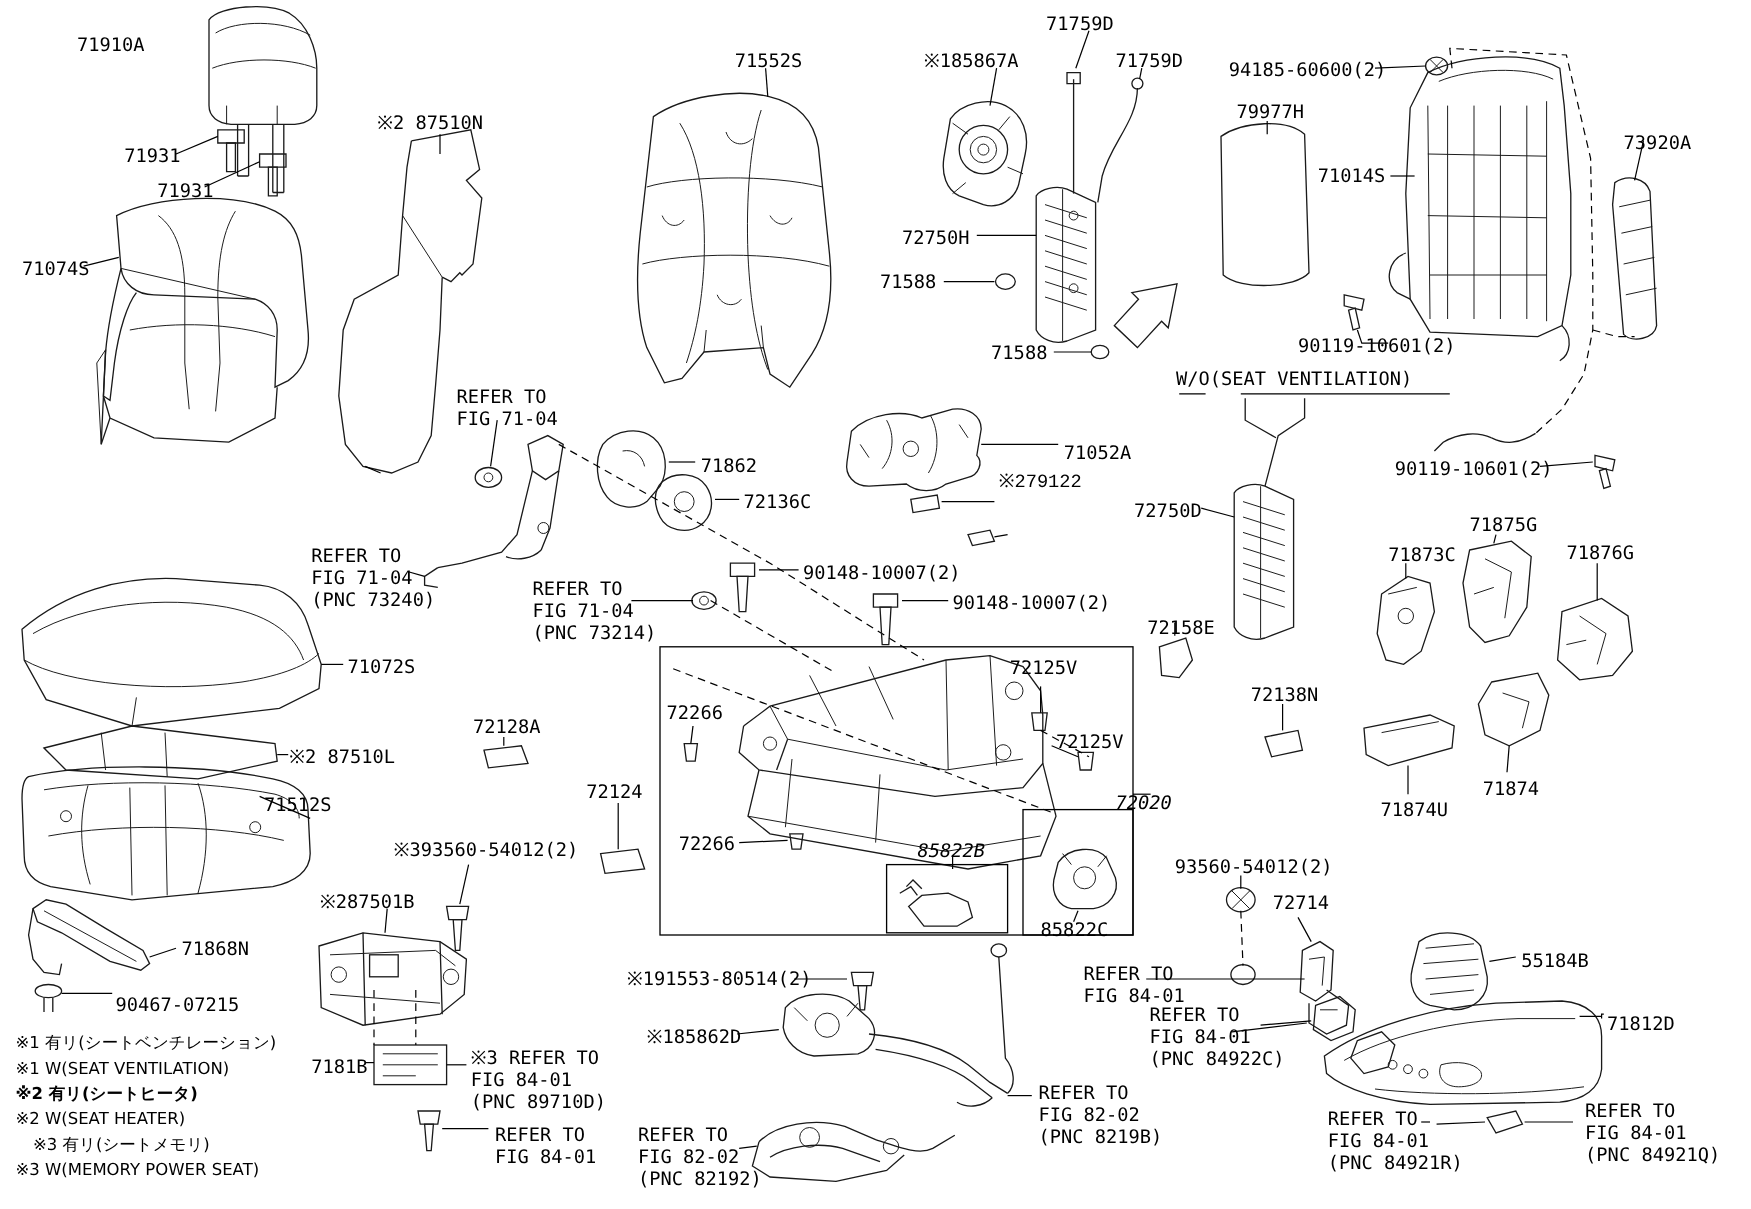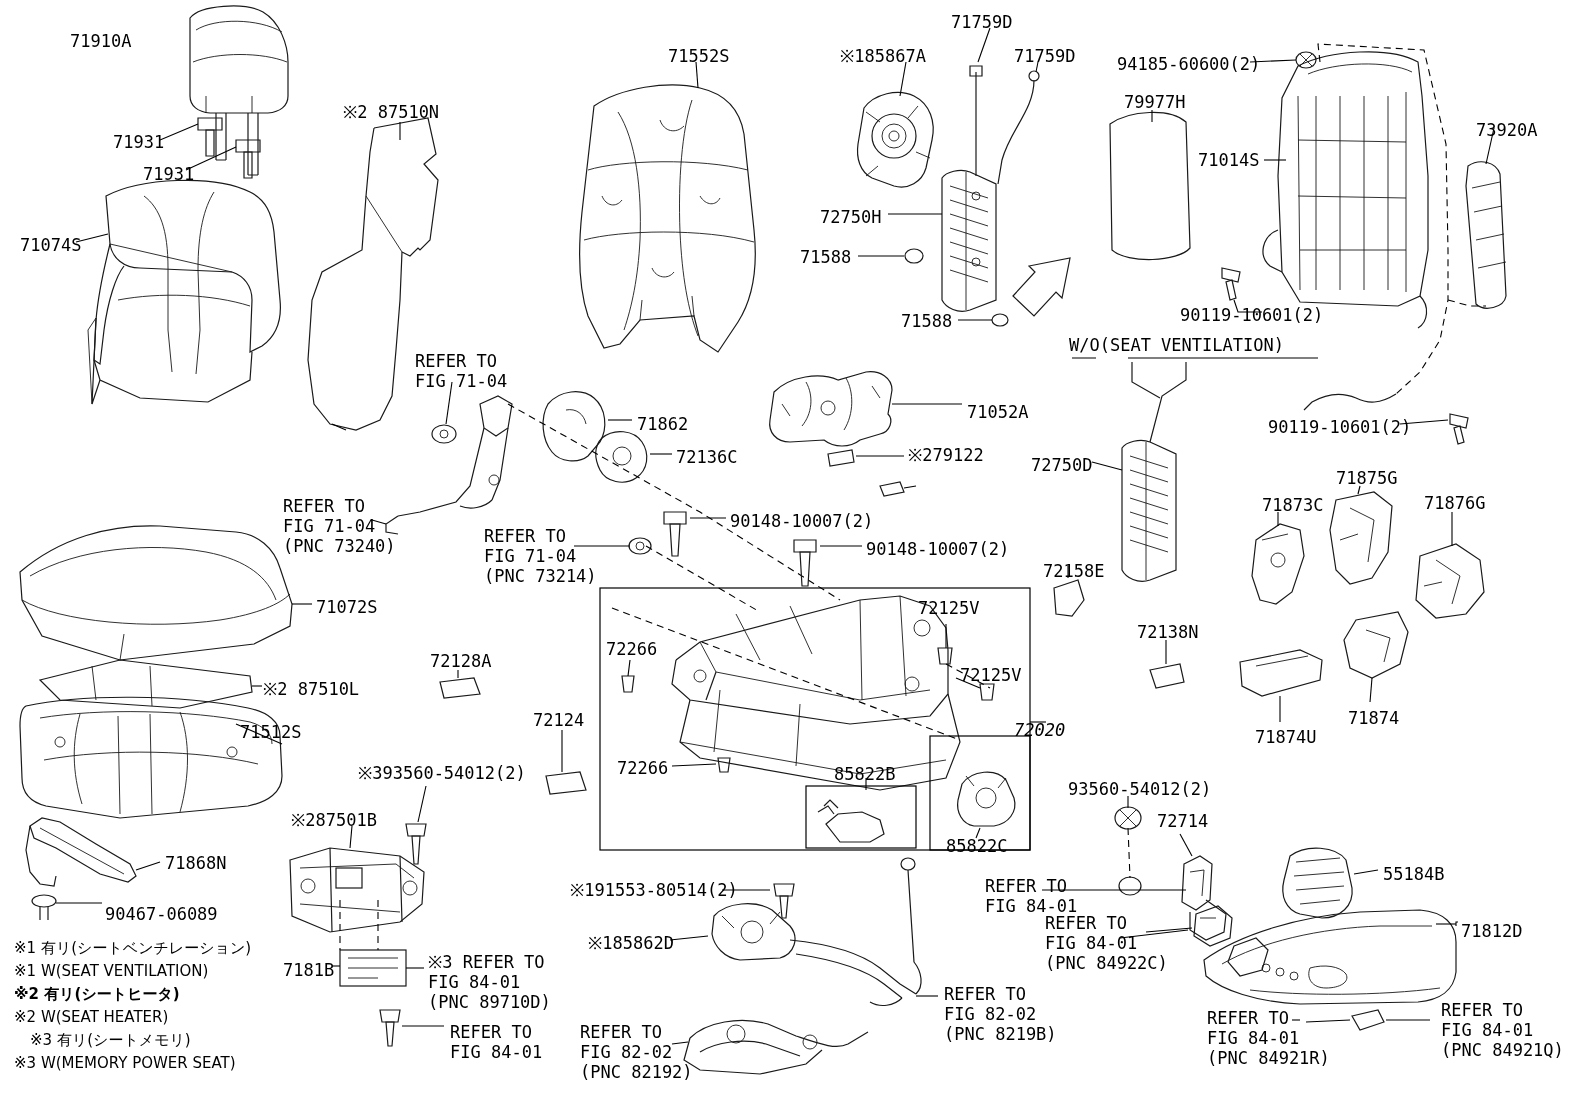--- a/index.html
+++ b/index.html
@@ -526,21 +526,21 @@
 <div class="lbl" style="left:800px;top:249px;">71588</div>
 <div class="lbl" style="left:901px;top:313px;">71588</div>
 <div class="lbl" style="left:1180px;top:307px;">90119-10601(2)</div>
 <div class="lbl" style="left:1268px;top:419px;">90119-10601(2)</div>
 <div class="lbl" style="left:1069px;top:337px;">W/O(SEAT VENTILATION)</div>
 <div class="lbl multi" style="left:415px;top:351px;white-space:pre;">REFER TO
 FIG 71-04</div>
 <div class="lbl" style="left:637px;top:416px;">71862</div>
 <div class="lbl" style="left:967px;top:404px;">71052A</div>
 <div class="lbl" style="left:676px;top:449px;">72136C</div>
-<div class="lbl" style="left:908px;top:447px;">※279122</div>
+<div class="lbl" style="left:908px;top:431px;font-family:Liberation Mono, monospace;">※279122</div>
 <div class="lbl" style="left:1031px;top:457px;">72750D</div>
 <div class="lbl" style="left:1336px;top:470px;">71875G</div>
 <div class="lbl" style="left:1262px;top:497px;">71873C</div>
 <div class="lbl" style="left:1424px;top:495px;">71876G</div>
 <div class="lbl multi" style="left:283px;top:496px;white-space:pre;">REFER TO
 FIG 71-04
 (PNC 73240)</div>
 <div class="lbl multi" style="left:484px;top:526px;white-space:pre;">REFER TO
 FIG 71-04
 (PNC 73214)</div>
@@ -553,29 +553,29 @@
 <div class="lbl" style="left:606px;top:641px;">72266</div>
 <div class="lbl" style="left:960px;top:667px;">72125V</div>
 <div class="lbl" style="left:430px;top:653px;">72128A</div>
 <div class="lbl" style="left:263px;top:681px;">※2 87510L</div>
 <div class="lbl" style="left:240px;top:724px;">71512S</div>
 <div class="lbl" style="left:533px;top:712px;">72124</div>
 <div class="lbl" style="left:1014px;top:722px;font-style:italic;">72020</div>
 <div class="lbl" style="left:1255px;top:729px;">71874U</div>
 <div class="lbl" style="left:1348px;top:710px;">71874</div>
 <div class="lbl" style="left:617px;top:760px;">72266</div>
-<div class="lbl" style="left:834px;top:766px;">85822B</div>
+<div class="lbl" style="left:834px;top:766px;font-style:italic;">85822B</div>
 <div class="lbl" style="left:334px;top:765px;margin-left:24px;">※393560-54012(2)</div>
 <div class="lbl" style="left:1068px;top:781px;">93560-54012(2)</div>
 <div class="lbl" style="left:1157px;top:813px;">72714</div>
 <div class="lbl" style="left:291px;top:812px;">※287501B</div>
 <div class="lbl" style="left:946px;top:838px;">85822C</div>
 <div class="lbl" style="left:165px;top:855px;">71868N</div>
 <div class="lbl" style="left:1383px;top:866px;">55184B</div>
-<div class="lbl" style="left:105px;top:906px;">90467-06089</div>
+<div class="lbl" style="left:105px;top:906px;">90467-07215</div>
 <div class="lbl" style="left:570px;top:882px;">※191553-80514(2)</div>
 <div class="lbl multi" style="left:985px;top:876px;white-space:pre;">REFER TO
 FIG 84-01</div>
 <div class="lbl" style="left:1461px;top:923px;">71812D</div>
 <div class="lbl multi" style="left:1045px;top:913px;white-space:pre;">REFER TO
 FIG 84-01
 (PNC 84922C)</div>
 <div class="lbl" style="left:588px;top:935px;">※185862D</div>
 <div class="lbl" style="left:283px;top:962px;">7181B</div>
 <div class="lbl multi" style="left:428px;top:952px;white-space:pre;">※3 REFER TO

